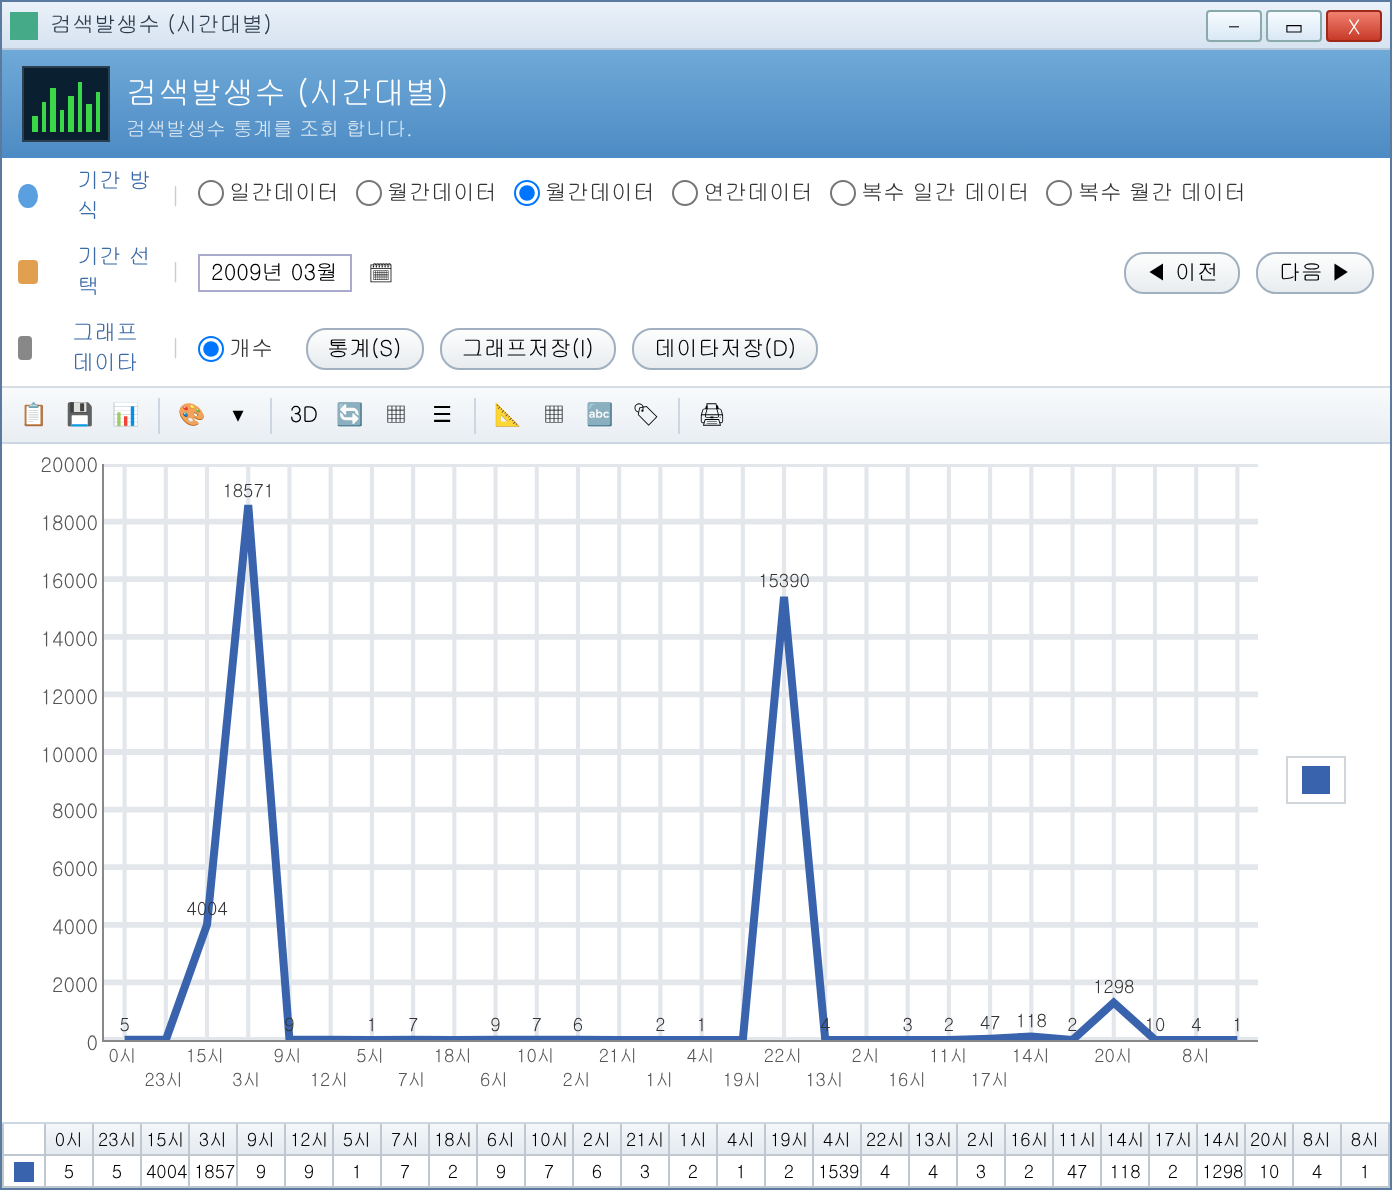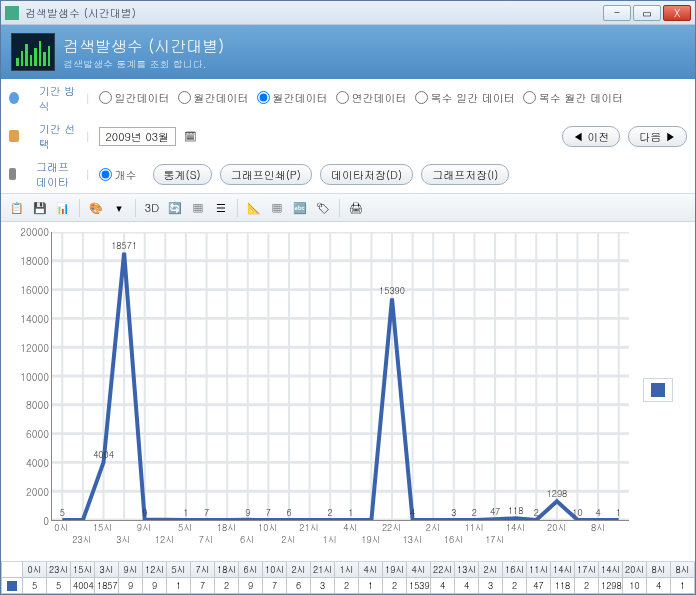--- a/index.html
+++ b/index.html
@@ -123,23 +123,22 @@
       <div class="optlabel">
           <span class="ic" style="background:#888"></span>
           <span>그래프 데이타</span>
         </div>
       <span class="divider">|</span>
       <label class="radio">
           <input type="radio" checked="" style="">
           <span>개수</span>
         </label>
       <button class="btn">통계(S)</button>
-      <button class="btn">그래프인쇄(P)</button>
+      <button class="btn">그래프저장(I)</button>
       <button class="btn">데이타저장(D)</button>
-      <button class="btn">그래프저장(I)</button>
     </div>
   </div>
 
   <div class="toolbar">
     <div class="tool">📋</div>
     <div class="tool">💾</div>
     <div class="tool">📊</div>
     <div class="tsep"></div>
     <div class="tool">🎨</div>
     <div class="tool">▾</div>

